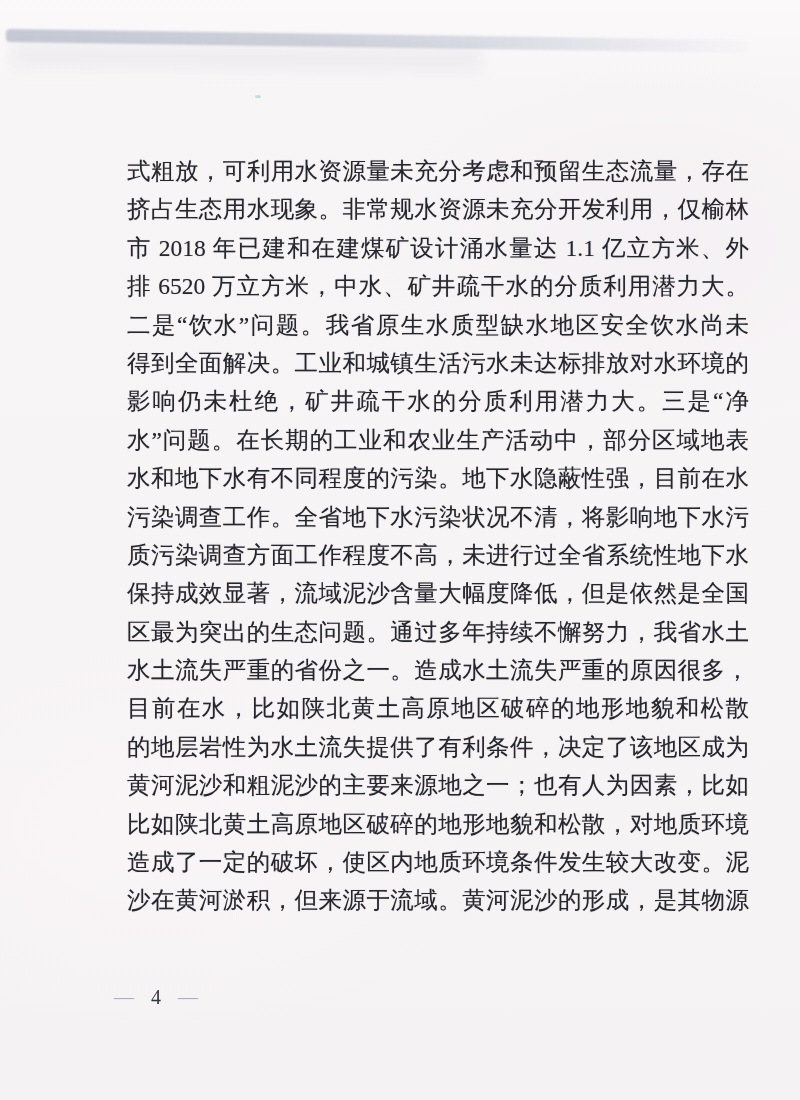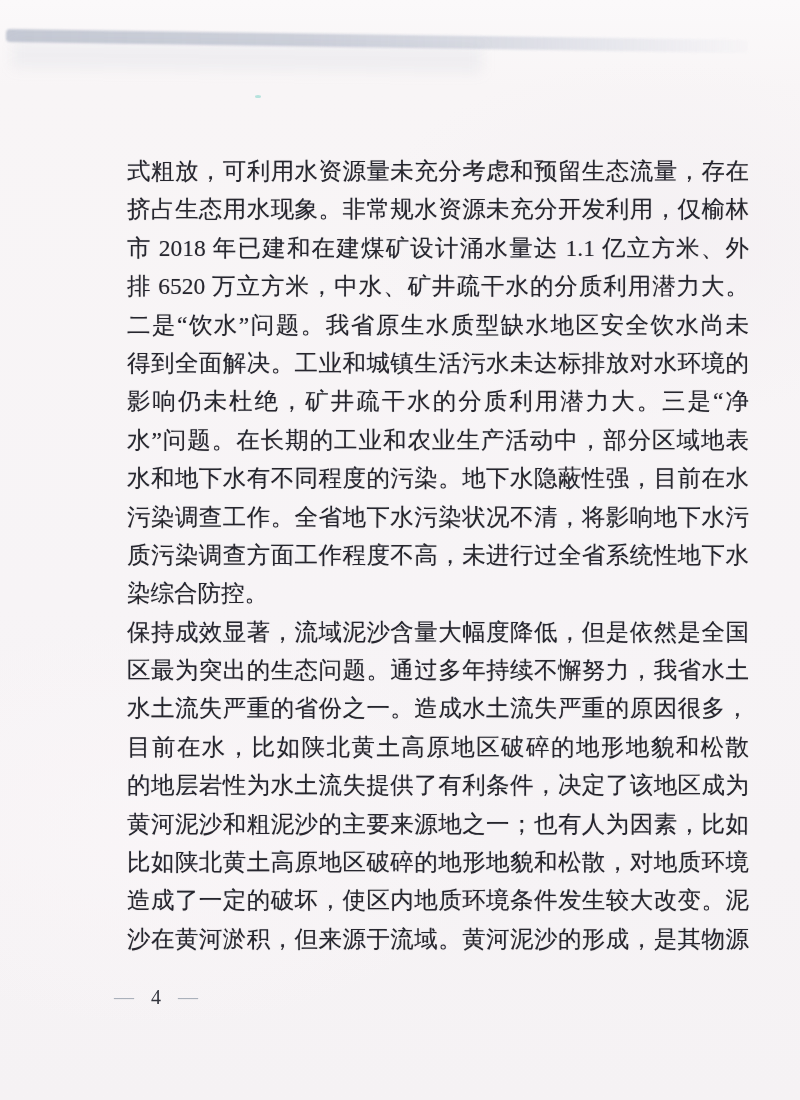--- a/index.html
+++ b/index.html
@@ -116,21 +116,20 @@
       <div class="line">挤占生态用水现象。非常规水资源未充分开发利用，仅榆林</div>
       <div class="line">市 2018 年已建和在建煤矿设计涌水量达 1.1 亿立方米、外</div>
       <div class="line">排 6520 万立方米，中水、矿井疏干水的分质利用潜力大。</div>
       <div class="line">二是“饮水”问题。我省原生水质型缺水地区安全饮水尚未</div>
       <div class="line">得到全面解决。工业和城镇生活污水未达标排放对水环境的</div>
       <div class="line">影响仍未杜绝，矿井疏干水的分质利用潜力大。三是“净</div>
       <div class="line">水”问题。在长期的工业和农业生产活动中，部分区域地表</div>
       <div class="line">水和地下水有不同程度的污染。地下水隐蔽性强，目前在水</div>
       <div class="line">污染调查工作。全省地下水污染状况不清，将影响地下水污</div>
       <div class="line">质污染调查方面工作程度不高，未进行过全省系统性地下水</div>
-      <div class="line no-just">染综合防控。</div>
       <div class="line">保持成效显著，流域泥沙含量大幅度降低，但是依然是全国</div>
       <div class="line">区最为突出的生态问题。通过多年持续不懈努力，我省水土</div>
       <div class="line">水土流失严重的省份之一。造成水土流失严重的原因很多，</div>
       <div class="line">目前在水，比如陕北黄土高原地区破碎的地形地貌和松散</div>
       <div class="line">的地层岩性为水土流失提供了有利条件，决定了该地区成为</div>
       <div class="line">黄河泥沙和粗泥沙的主要来源地之一；也有人为因素，比如</div>
       <div class="line">比如陕北黄土高原地区破碎的地形地貌和松散，对地质环境</div>
       <div class="line">造成了一定的破坏，使区内地质环境条件发生较大改变。泥</div>
       <div class="line">沙在黄河淤积，但来源于流域。黄河泥沙的形成，是其物源</div>
     </div>

